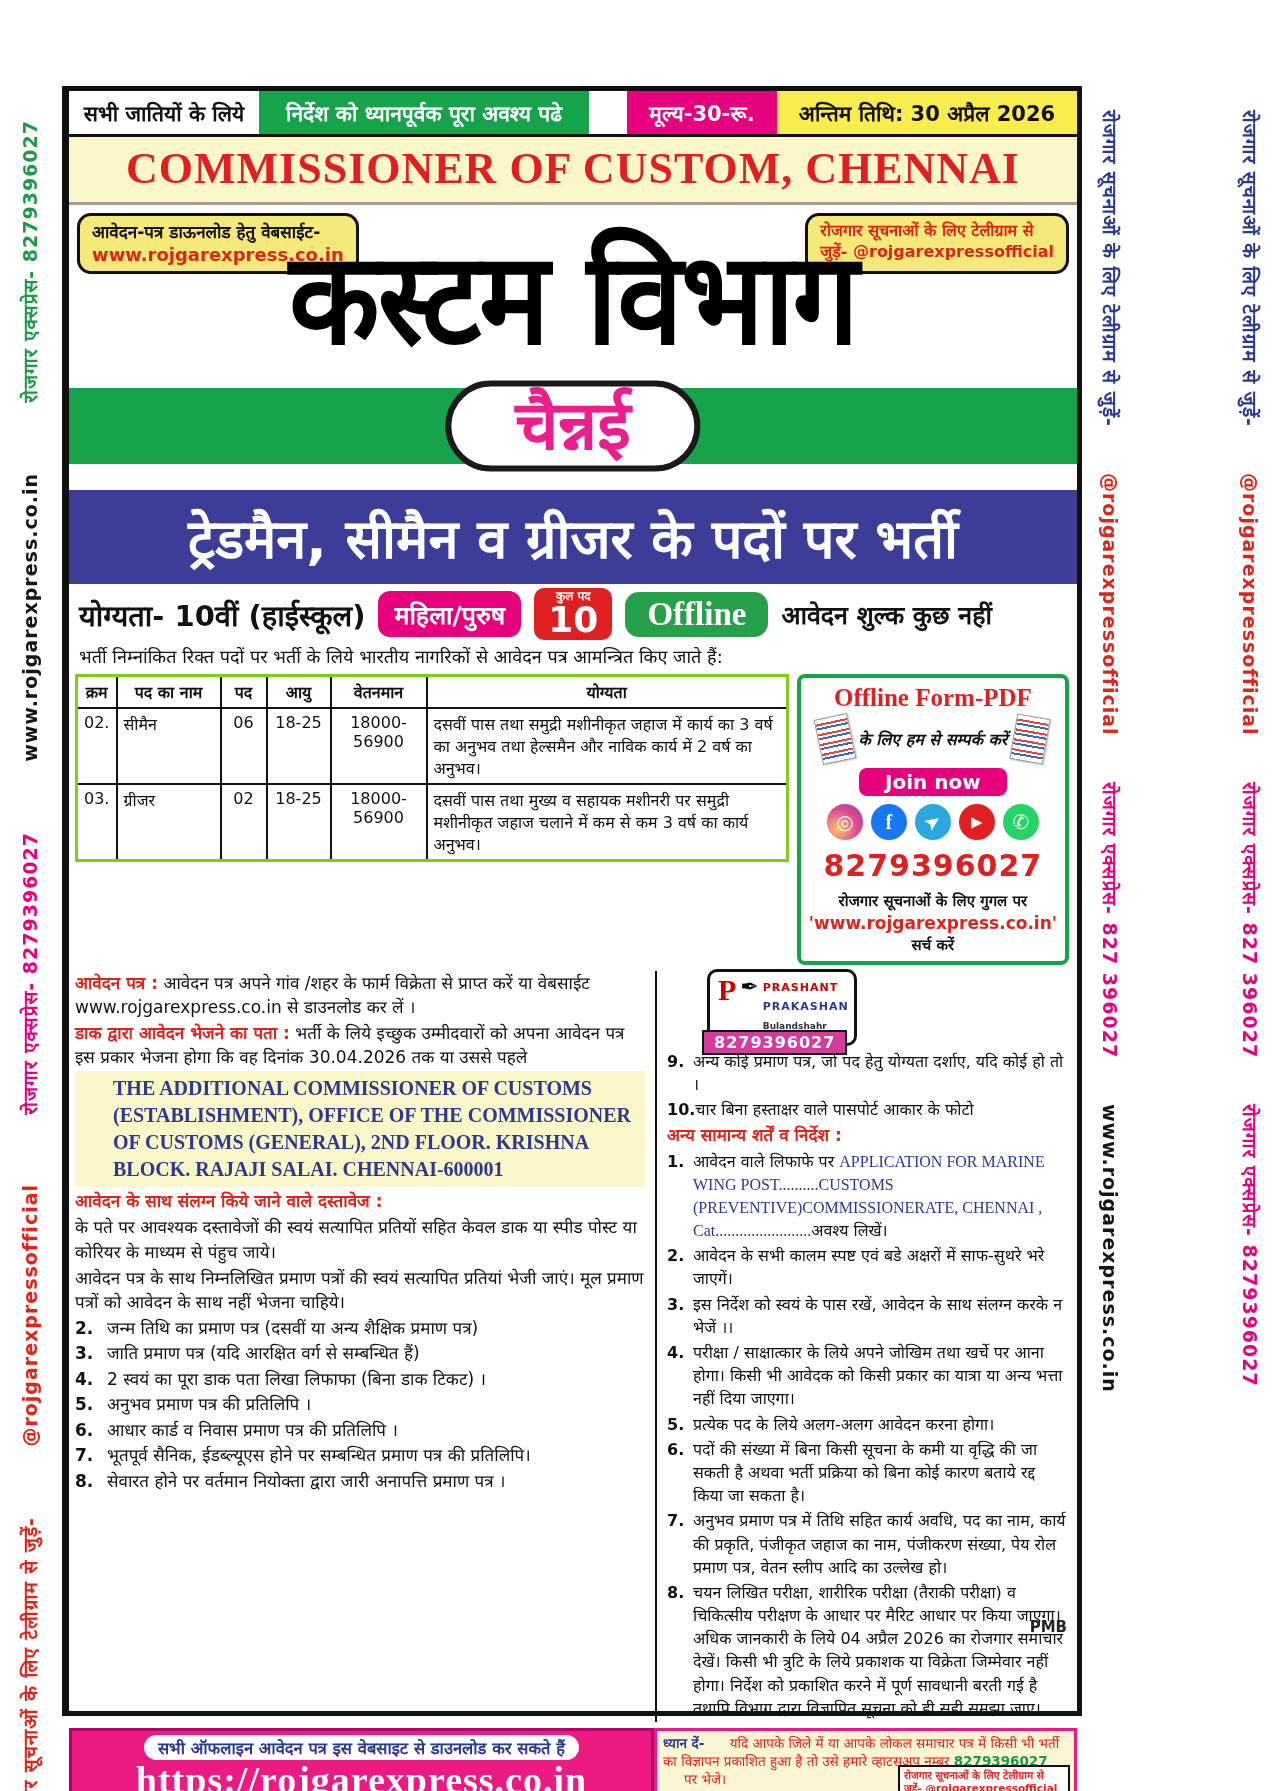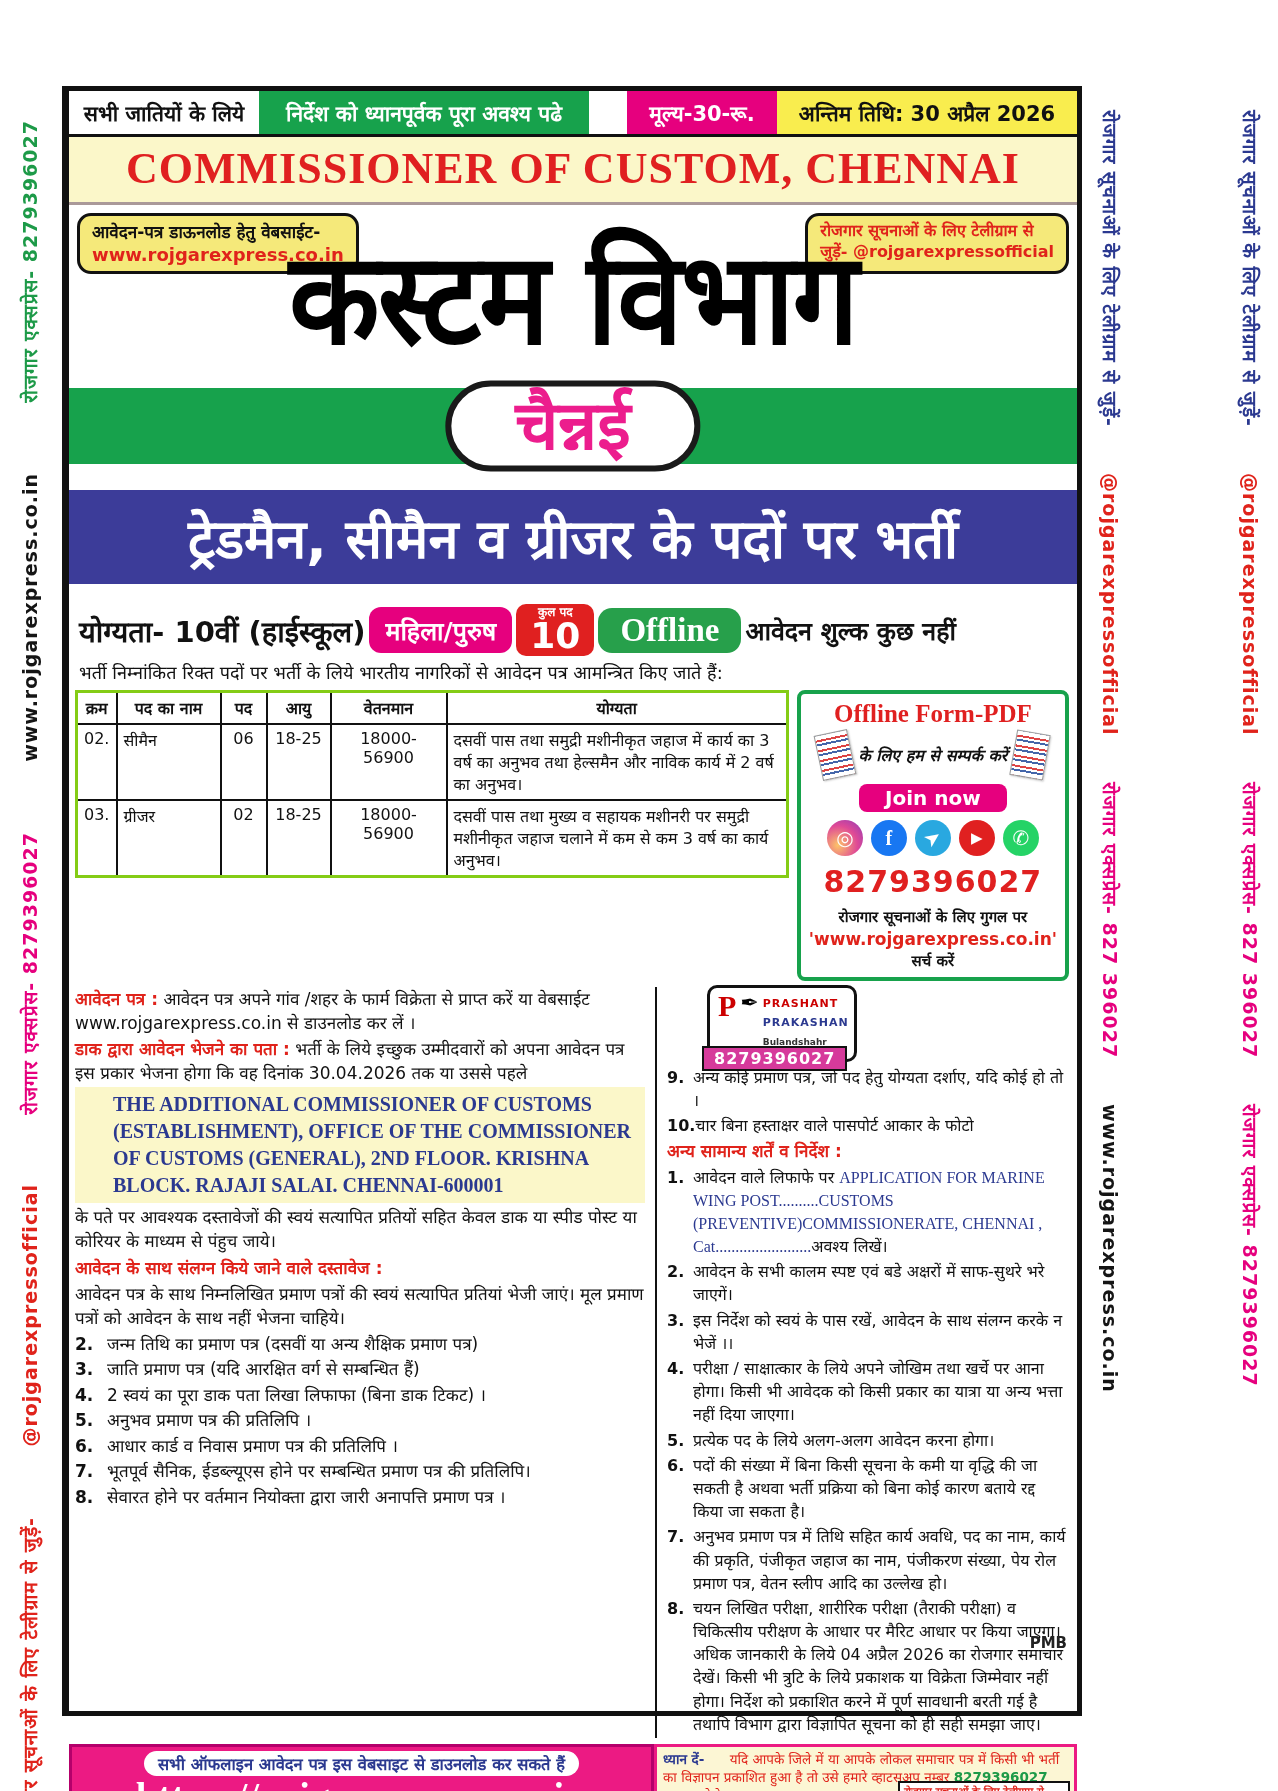--- a/index.html
+++ b/index.html
@@ -42,36 +42,36 @@
   .hdr-box.tg .l1,.hdr-box.tg .l2{color:var(--red);font-size:16px;}
 
   .main-title{margin-top:-36px;text-align:center;font-weight:bold;font-size:118px;line-height:1.05;color:#000;letter-spacing:-2px;transform:scaleY(1.08);}
 
   .green-band{position:relative;margin-top:26px;height:76px;background:var(--green);}
   .city-pill{position:absolute;left:50%;top:50%;transform:translate(-50%,-50%);background:#fff;border:6px solid #1a1a1a;border-radius:46px;padding:2px 64px;}
   .city-pill span{color:var(--pink-city);font-weight:bold;font-size:68px;line-height:1.1;}
 
   .blue-bar{margin-top:26px;background:var(--blue-bar);color:#fff;text-align:center;font-weight:bold;font-size:54px;padding:10px 4px;}
 
-  .qual-row{display:flex;align-items:center;gap:4px;padding:20px 10px 2px;}
+  .qual-row{display:flex;align-items:center;gap:13px;padding:4px 10px 2px;}
   .qual-text{font-weight:bold;font-size:29px;color:#111;white-space:nowrap;}
   .pill-gender{background:var(--magenta);color:#fff;font-weight:bold;font-size:25px;border-radius:12px;padding:6px 16px;white-space:nowrap;}
   .badge-total{background:#e02020;border-radius:10px;color:#fff;text-align:center;padding:2px 14px;line-height:1;}
   .badge-total .lbl{font-size:12px;font-weight:bold;display:block;}
   .badge-total .val{font-size:36px;font-weight:bold;display:block;}
   .pill-offline{background:#27a04b;color:#fff;font-weight:bold;font-size:33px;border-radius:14px;padding:4px 22px;font-family:"Liberation Serif","DejaVu Serif",serif;}
   .fee-text{font-weight:bold;font-size:25px;color:#111;white-space:nowrap;}
 
   .intro{padding:2px 10px;font-size:18px;color:#111;}
 
   .table-row{display:flex;align-items:flex-start;padding:4px 8px 0 6px;gap:8px;}
   table.jobs{border-collapse:collapse;border:3px solid #84cc16;flex:1;}
   table.jobs th,table.jobs td{border:2px solid #111;font-size:16px;padding:4px 6px;vertical-align:top;color:#111;}
   table.jobs th{font-weight:bold;text-align:center;}
-  .w-num{width:40px;} .w-post{width:104px;} .w-pad{width:46px;text-align:center;} .w-age{width:64px;text-align:center;} .w-pay{width:116px;text-align:center;}
+  .w-num{width:40px;} .w-post{width:104px;} .w-pad{width:46px;text-align:center;} .w-age{width:64px;text-align:center;} .w-pay{width:96px;text-align:center;}
   td.c{text-align:center;}
 
   .sidebar{flex:0 0 250px;border:4px solid var(--green);border-radius:8px;background:#fff;padding:6px 8px;text-align:center;}
   .sb-title{color:#e02020;font-weight:bold;font-size:25px;font-family:"Liberation Serif","DejaVu Serif",serif;}
   .sb-contact{display:flex;align-items:center;justify-content:center;gap:6px;margin-top:4px;}
   .thumb{width:34px;height:46px;background:
       repeating-linear-gradient(#fff 0 4px,#d44 4px 6px,#fff 6px 8px,#46a 8px 10px);
       border:1px solid #999;transform:rotate(-12deg);box-shadow:1px 1px 2px #0003;}
   .thumb.t2{transform:rotate(10deg);}
   .sb-contact .txt{font-weight:bold;font-size:16px;color:#111;font-style:italic;}
@@ -254,22 +254,22 @@
       <div class="lcol">
         <p class="para">
           <span class="head-red">आवेदन पत्र :</span>
           <span>आवेदन पत्र अपने गांव /शहर के फार्म विक्रेता से प्राप्त करें या वेबसाईट www.rojgarexpress.co.in से डाउनलोड कर लें ।</span>
         </p>
         <p class="para">
           <span class="head-red">डाक द्वारा आवेदन भेजने का पता :</span>
           <span>भर्ती के लिये इच्छुक उम्मीदवारों को अपना आवेदन पत्र इस प्रकार भेजना होगा कि वह दिनांक 30.04.2026 तक या उससे पहले</span>
         </p>
         <div class="addr">THE ADDITIONAL COMMISSIONER OF CUSTOMS (ESTABLISHMENT), OFFICE OF THE COMMISSIONER OF CUSTOMS (GENERAL), 2ND FLOOR. KRISHNA BLOCK. RAJAJI SALAI. CHENNAI-600001</div>
+        <p class="para head-red">आवेदन के साथ संलग्न किये जाने वाले दस्तावेज :</p>
         <p class="para">के पते पर आवश्यक दस्तावेजों की स्वयं सत्यापित प्रतियों सहित केवल डाक या स्पीड पोस्ट या कोरियर के माध्यम से पंहुच जाये।</p>
-        <p class="para head-red">आवेदन के साथ संलग्न किये जाने वाले दस्तावेज :</p>
         <p class="para">आवेदन पत्र के साथ निम्नलिखित प्रमाण पत्रों की स्वयं सत्यापित प्रतियां भेजी जाएं। मूल प्रमाण पत्रों को आवेदन के साथ नहीं भेजना चाहिये।</p>
         <div class="doc-item">
             <span class="n">2.</span>
             <span>जन्म तिथि का प्रमाण पत्र (दसवीं या अन्य शैक्षिक प्रमाण पत्र)</span>
           </div>
         <div class="doc-item">
             <span class="n">3.</span>
             <span>जाति प्रमाण पत्र (यदि आरक्षित वर्ग से सम्बन्धित हैं)</span>
           </div>
         <div class="doc-item">

